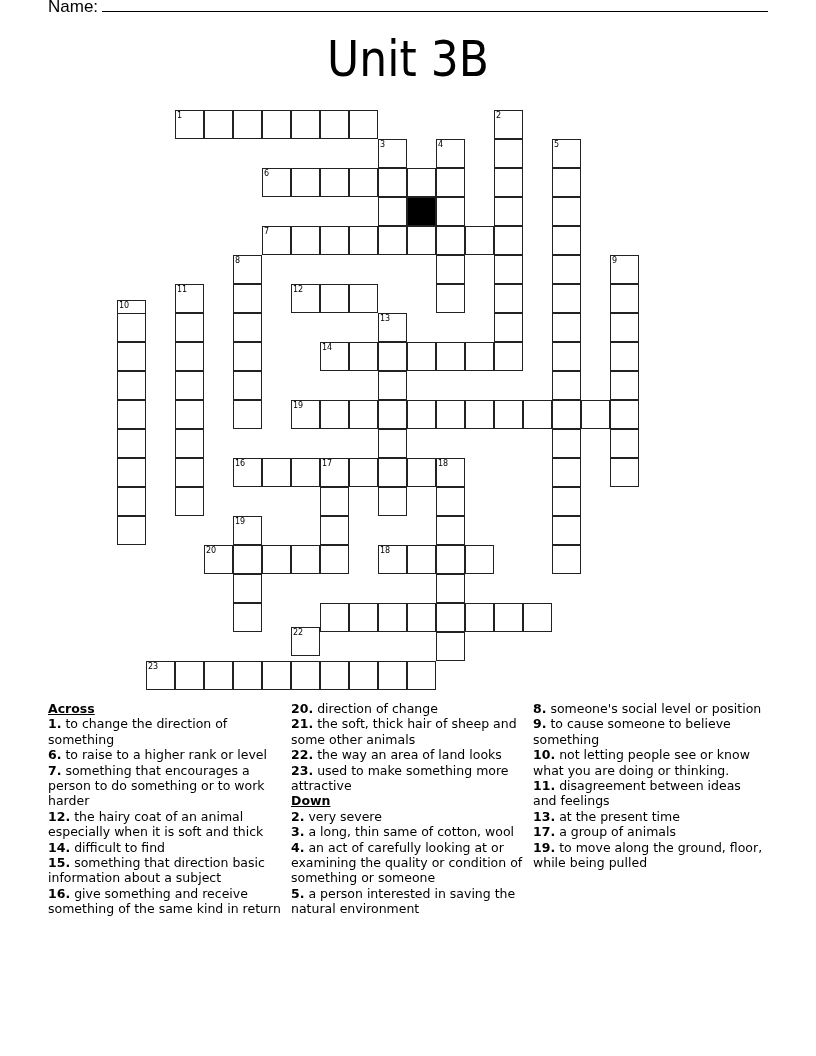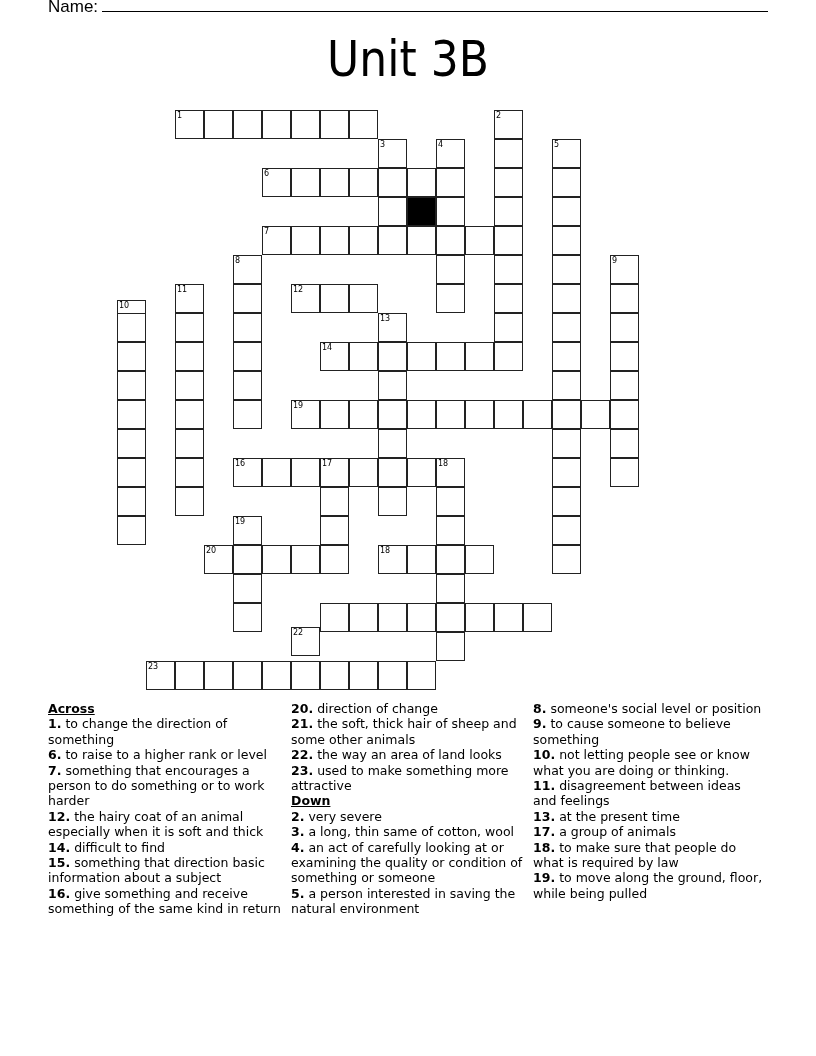--- a/index.html
+++ b/index.html
@@ -251,15 +251,14 @@
   <div class="clue"><b>5.</b> <span>a person interested in saving the natural environment</span></div>
 </div>
 
 <div class="clues c3">
   <div class="clue"><b>8.</b> <span>someone's social level or position</span></div>
   <div class="clue"><b>9.</b> <span>to cause someone to believe something</span></div>
   <div class="clue"><b>10.</b> <span>not letting people see or know what you are doing or thinking.</span></div>
   <div class="clue"><b>11.</b> <span>disagreement between ideas and feelings</span></div>
   <div class="clue"><b>13.</b> <span>at the present time</span></div>
   <div class="clue"><b>17.</b> <span>a group of animals</span></div>
-  <div class="clue"><b>18.</b> <span>to make sure that people do what is required by law</span></div>
   <div class="clue"><b>19.</b> <span>to move along the ground, floor, while being pulled</span></div>
 </div>
 
 </body></html>

